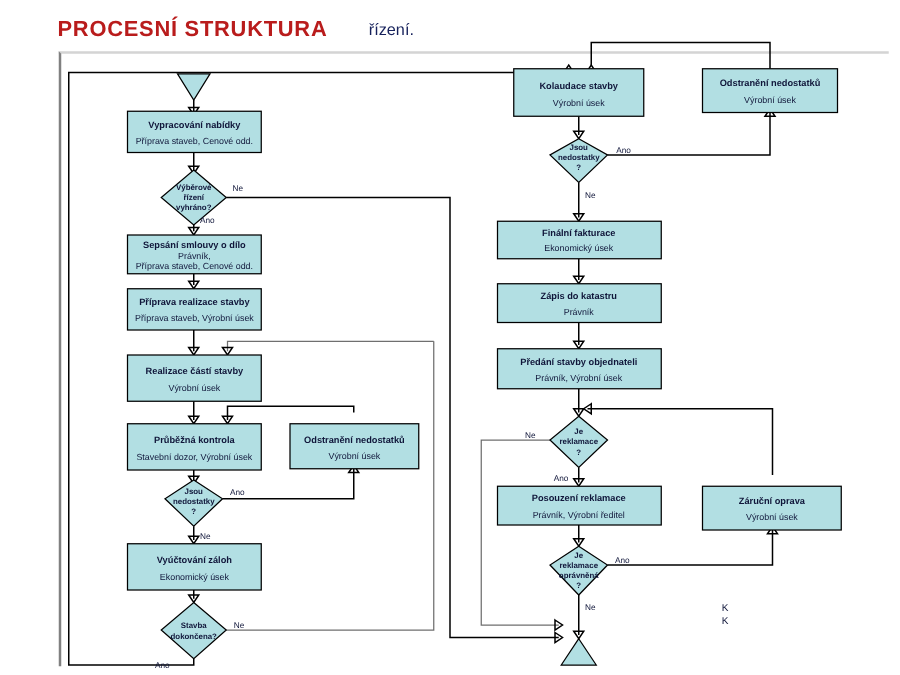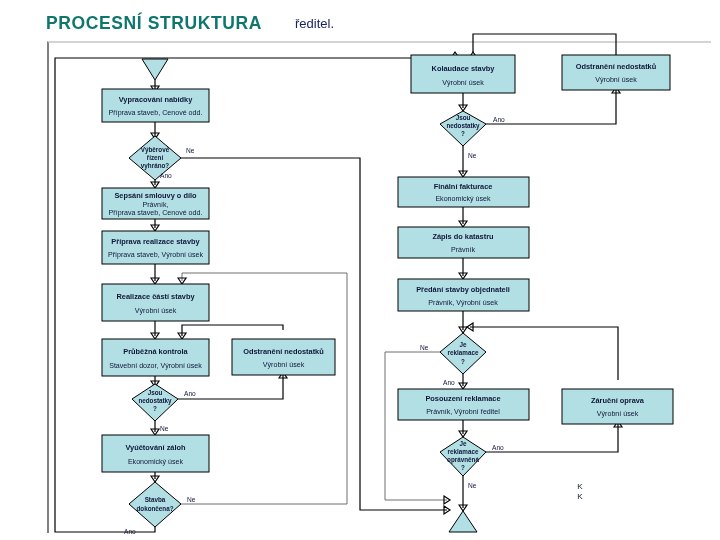--- a/index.html
+++ b/index.html
@@ -5,21 +5,21 @@
   html,body{margin:0;padding:0;}
   body{
     width:720px;height:540px;overflow:hidden;background:#ffffff;
     font-family:"Liberation Sans",sans-serif;
   }
   #root{position:relative;width:720px;height:540px;}
 
   .page-title{
     position:absolute;left:46px;top:13px;
     font-size:17.5px;font-weight:bold;letter-spacing:.6px;
-    color:#0f766e;white-space:nowrap;
+    color:#b91c1c;white-space:nowrap;
   }
   .page-title-cont{
     position:absolute;left:295px;top:16px;
     font-size:13px;font-weight:normal;color:#16215b;white-space:nowrap;
   }
 
   .frame{
     position:absolute;left:47px;top:41px;width:664px;height:492px;
     border-left:2px solid #808080;
     border-top:2px solid #d4d4d4;
@@ -41,21 +41,21 @@
 
   .ln{stroke:#000000;stroke-width:1.2;fill:none;}
   .ln.thin{stroke:#6f6f6f;stroke-width:1;}
 </style>
 </head>
 <body>
 
 <div id="root">
 
   <div class="page-title">PROCESNÍ STRUKTURA</div>
-  <div class="page-title-cont">ředitel.</div>
+  <div class="page-title-cont">řízení.</div>
 
   <div class="frame"></div>
 
   <svg class="flow" viewBox="0 0 720 540">
 
     <g>
 
       <path class="ln" d="M155 80 L155 89"></path>
       <path class="ln" d="M151 86 L155 92 L159 86 Z" fill="#000"></path>
 

